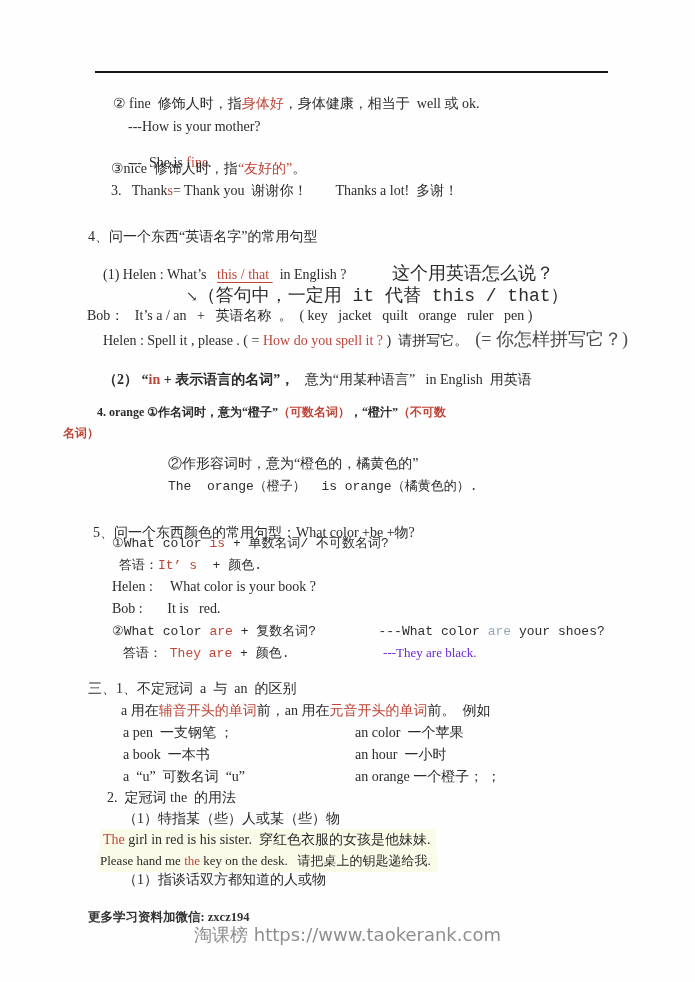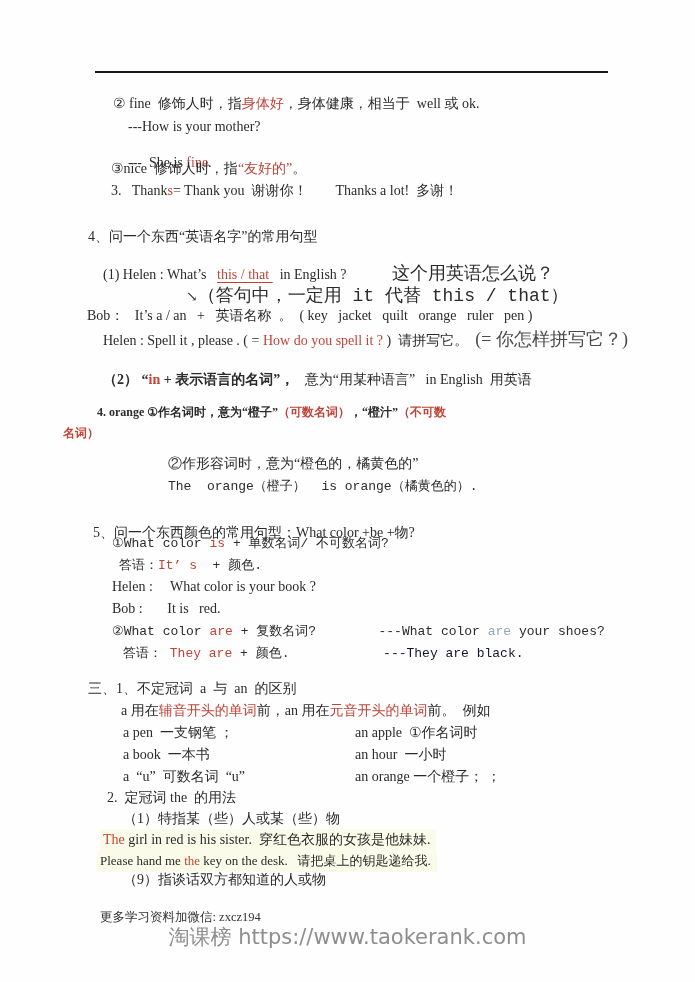--- a/index.html
+++ b/index.html
@@ -11,30 +11,30 @@
   .line {
     position:absolute; white-space:pre; font-size:14px; color:#2b2b2b;
     line-height:1.25; font-family:"Liberation Serif","DejaVu Serif",serif;
   }
   .line span.red  { color:#bf4437; }
   .line span.b    { font-weight:bold; }
   .line span.u    { text-decoration:underline; text-decoration-color:#bf4437; text-underline-offset:3px; }
   .line span.mono { font-family:"Liberation Mono","DejaVu Sans Mono",monospace; font-size:13px; }
   .line span.small{ font-size:18px; color:#4a4a4a; }
   .line span.sm   { font-size:18px;font-family:Liberation Mono, monospace; }
-  .line span.slate{ color:#0f172a; }
+  .line span.slate{ color:#6d28d9;font-family:Liberation Serif, serif; }
   .line span.slatelight{ color:#94a6b6; }
   .line span.col  { display:inline-block; width:232px; }
   .big  { font-size:12px; font-weight:bold; }
   .hl   { background:#fbfbe9; padding:2px 6px 3px 3px; }
   .footer { font-size:12.5px; color:#333; }
   .watermark {
     left:0; top:924px; width:100%; text-align:center;
     font-family:"DejaVu Sans","Liberation Sans",sans-serif;
-    color:#8e8e8e; font-size:21px;
+    color:#8e8e8e; font-size:18px;
   }
 </style>
 </head>
 <body>
 
 <div id="page">
   <div class="topline"></div>
 
   <div class="line" style="left:113px; top:95px;"><span>② fine  修饰人时，指</span><span class="red">身体好</span><span>，身体健康，相当于  well 或 ok.</span></div>
   <div class="line" style="left:128px; top:118px;"><span>---How is your mother?</span></div>
@@ -57,24 +57,24 @@
   <div class="line" style="left:93px;  top:512px;margin-top:12px;"><span>5、问一个东西颜色的常用句型：What color +be +物?</span></div>
   <div class="line" style="left:119px; top:556px;"><span class="mono">答语：</span><span class="mono red">It’ s </span><span class="mono"> + 颜色.</span></div>
   <div class="line" style="left:112px; top:534px;"><span class="mono">①What color </span><span class="mono red">is</span><span class="mono"> + 单数名词/ 不可数名词?</span></div>
   <div class="line" style="left:112px; top:578px;"><span>Helen :     What color is your book ?</span></div>
   <div class="line" style="left:112px; top:600px;"><span>Bob :       It is   red.</span></div>
   <div class="line" style="left:112px; top:622px;"><span class="mono">②What color </span><span class="mono red">are</span><span class="mono"> + 复数名词?        ---What color </span><span class="mono slatelight">are</span><span class="mono"> your shoes?</span></div>
   <div class="line" style="left:123px; top:644px;"><span class="mono">答语： </span><span class="mono red">They are</span><span class="mono"> + 颜色.</span><span class="mono">            </span><span class="mono slate">---They are black.</span></div>
 
   <div class="line" style="left:88px;  top:680px;"><span>三、1、不定冠词  a  与  an  的区别</span></div>
   <div class="line" style="left:121px; top:702px;"><span>a 用在</span><span class="red">辅音开头的单词</span><span>前，an 用在</span><span class="red">元音开头的单词</span><span>前。  例如</span></div>
-  <div class="line" style="left:123px; top:724px;"><span class="col">a pen  一支钢笔 ；</span><span>an apple  ①作名词时</span></div>
+  <div class="line" style="left:123px; top:724px;"><span class="col">a pen  一支钢笔 ；</span><span>an color  一个苹果</span></div>
   <div class="line" style="left:123px; top:746px;"><span class="col">a book  一本书</span><span>an hour  一小时</span></div>
   <div class="line" style="left:123px; top:768px;"><span class="col">a  “u”  可数名词  “u”</span><span>an orange 一个橙子； ；</span></div>
   <div class="line" style="left:107px; top:789px;"><span>2.  定冠词 the  的用法</span></div>
   <div class="line" style="left:123px; top:810px;"><span>（1）特指某（些）人或某（些）物</span></div>
   <div class="line hl" style="left:97px; top:851px; font-size:13px;"><span>Please hand me </span><span class="red">the</span><span> key on the desk.   请把桌上的钥匙递给我.</span></div>
   <div class="line hl" style="left:100px; top:829px;"><span class="red">The</span><span> girl in red is his sister.  穿红色衣服的女孩是他妹妹.</span></div>
-  <div class="line" style="left:123px; top:871px;"><span>（9）指谈话双方都知道的人或物</span></div>
+  <div class="line" style="left:123px; top:871px;"><span>（1）指谈话双方都知道的人或物</span></div>
 
-  <div class="line footer" style="left:100px; top:910px;">更多学习资料加微信: zxcz194</div>
+  <div class="line footer" style="left:88px; top:910px;font-weight:bold;">更多学习资料加微信: zxcz194</div>
   <div class="line watermark">淘课榜 https://www.taokerank.com</div>
 </div>
 
 </body></html>

